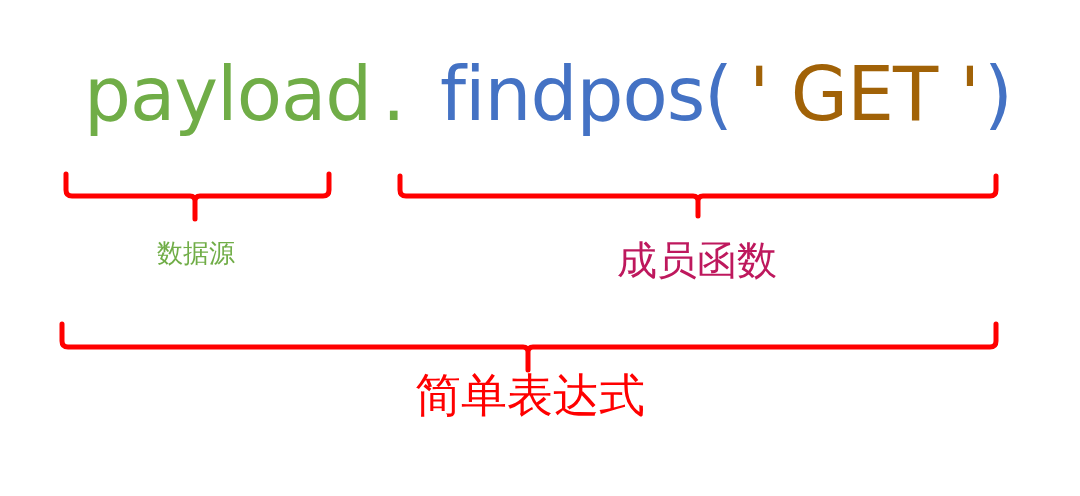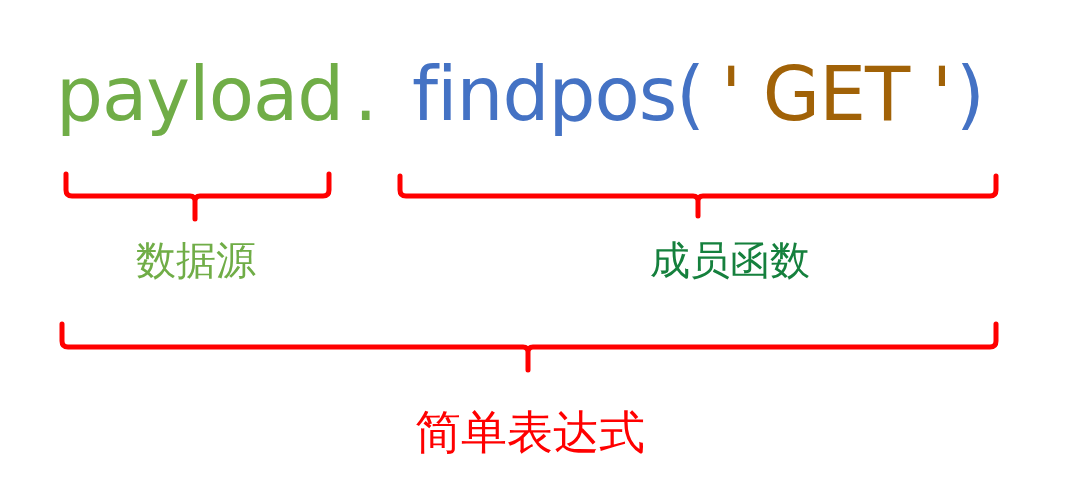--- a/index.html
+++ b/index.html
@@ -18,21 +18,21 @@
       position: absolute;
       top: 44px;
       left: 56px;
       height: 100px;
       font-family: "DejaVu Sans", "Liberation Sans", sans-serif;
       font-size: 74px;
       line-height: 100px;
       white-space: pre;
       letter-spacing: -1px;
     }
-    .tok { position: absolute; top: 0; white-space: pre; }
+    .tok { position: absolute; top: 0; white-space: pre; margin-left: 28px; }
     .brace {
       position: absolute;
       left: 0; top: 0;
       width: 1080px; height: 496px;
     }
     .label {
       position: absolute;
       font-family: "DejaVu Sans", "Liberation Sans", sans-serif;
       white-space: nowrap;
       transform: translateX(-50%);
@@ -59,15 +59,15 @@
 
   <g fill="none" stroke="#FF0000" stroke-width="5" stroke-linejoin="round" stroke-linecap="round">
     <path d="M400 176 L400 190 Q400 196 406 196 L693 196 Q698 196 698 201 L698 216 M698 201 Q698 196 703 196 L990 196 Q996 196 996 190 L996 176"></path>
   </g>
 
   <g fill="none" stroke="#FF0000" stroke-width="5" stroke-linejoin="round" stroke-linecap="round">
     <path d="M62 324 L62 341 Q62 347 68 347 L523 347 Q528 347 528 352 L528 370 M528 352 Q528 347 533 347 L990 347 Q996 347 996 341 L996 324"></path>
   </g>
 </svg>
 
-<div class="label" style="left:196px;top:240px;font-size:40px;color:#70AD47;">数据源</div>
-<div class="label" style="left:697px;top:240px;font-size:40px;color:#15803d;margin-left:33px;">成员函数</div>
-<div class="label" style="left:530px;top:409px;font-size:46px;color:#FF0000;">简单表达式</div>
+<div class="label" style="left:196px;top:240px;font-size:26px;color:#70AD47;">数据源</div>
+<div class="label" style="left:697px;top:240px;font-size:40px;color:#be185d;">成员函数</div>
+<div class="label" style="left:530px;top:372px;font-size:46px;color:#FF0000;">简单表达式</div>
 
 </body></html>

